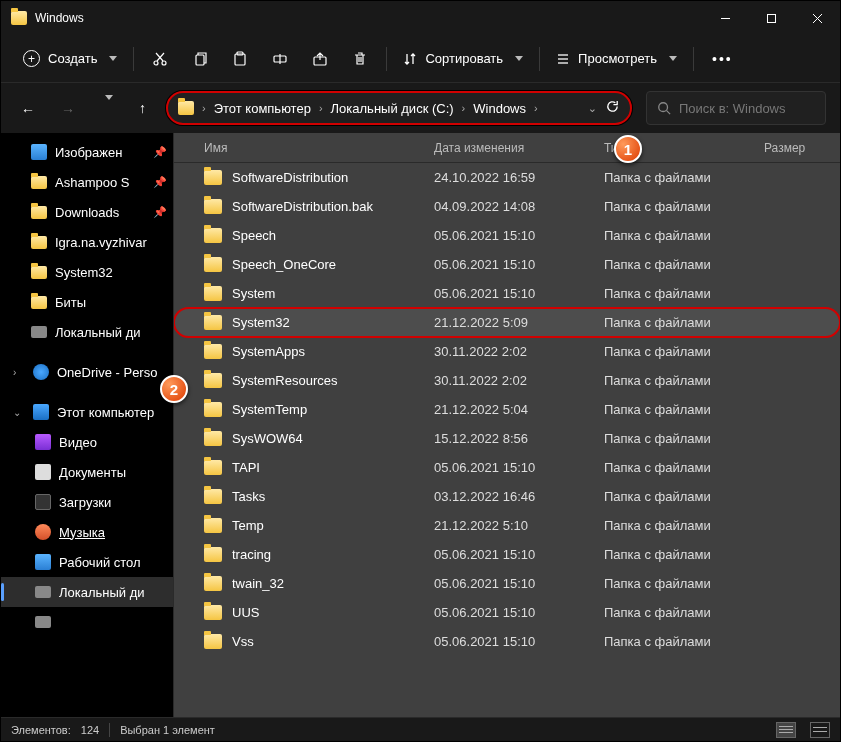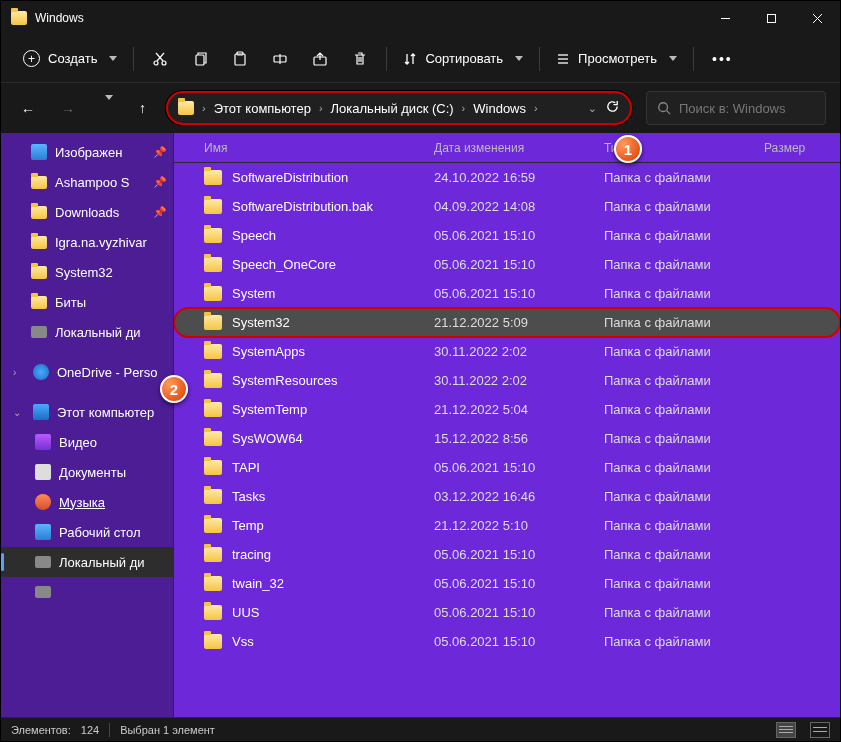--- a/index.html
+++ b/index.html
@@ -28,41 +28,41 @@
 .breadcrumb .chev { color:#aaa; padding:0 4px; font-size:11px; }
 .breadcrumb .folder-ico { width:16px; height:14px; background:linear-gradient(#ffe9a6,#f5c542); border-radius:2px; margin-right:4px; position:relative; }
 .breadcrumb .folder-ico::before { content:""; position:absolute; top:-3px; left:0; width:7px; height:4px; background:#f5c542; border-radius:1px 1px 0 0; }
 .breadcrumb .bc-spacer { flex:1; }
 .breadcrumb .drop { color:#aaa; font-size:11px; padding:0 8px; }
 .breadcrumb .refresh svg { width:15px; height:15px; stroke:#fff; fill:none; stroke-width:1.4; }
 .searchbox { width: 180px; height: 34px; background:#202020; border:1px solid #333; border-radius:4px; display:flex; align-items:center; padding:0 10px; color:#777; font-size:13px; gap:8px; }
 .searchbox svg { width:14px; height:14px; stroke:#888; fill:none; stroke-width:1.5; }
 
 .body-area { flex:1; display:flex; overflow:hidden; }
-.sidebar { width: 172px; background:#4c1d95; overflow:hidden; font-size:13px; padding-top:4px; }
+.sidebar { width: 172px; background:#000000; overflow:hidden; font-size:13px; padding-top:4px; }
 .side-item { height:30px; display:flex; align-items:center; padding-left:30px; color:#fff; gap:8px; white-space:nowrap; overflow:hidden; position:relative; }
 .side-item.l1 { padding-left:12px; }
 .side-item .exp { width:12px; color:#aaa; font-size:10px; display:inline-block; }
 .side-item .pin { position:absolute; right:6px; color:#888; font-size:11px; }
 .side-item.selected { background:#2d2d2d; }
 .side-item.selected::before { content:""; position:absolute; left:0; top:6px; bottom:6px; width:3px; background:#5aa0ff; border-radius:2px; }
 .ico { width:16px; height:16px; flex-shrink:0; display:inline-block; border-radius:2px; }
 .ico.folder { background:linear-gradient(#ffe9a6,#f5c542); height:13px; position:relative; }
 .ico.folder::before { content:""; position:absolute; top:-3px; left:0; width:7px; height:4px; background:#f5c542; border-radius:1px 1px 0 0; }
 .ico.pic { background:linear-gradient(#5ab4ff,#2a7fd4); }
 .ico.cloud { background:radial-gradient(#4aa8ff,#1a6fc4); border-radius:50%; }
 .ico.pc { background:linear-gradient(#4aa8ff,#1a6fc4); border-radius:2px; }
 .ico.video { background:linear-gradient(#b85aff,#7a2fd4); }
 .ico.doc { background:#ddd; }
 .ico.dl { background:#333; border:1px solid #666; }
 .ico.music { background:linear-gradient(#ff8a5a,#d4502a); border-radius:50%; }
 .ico.desk { background:linear-gradient(#5ab4ff,#2a7fd4); }
 .ico.disk { background:#888; height:12px; }
 
-.main { flex:1; display:flex; flex-direction:column; background:#6d28d9; border-left:1px solid #2a2a2a; }
+.main { flex:1; display:flex; flex-direction:column; background:#404040; border-left:1px solid #2a2a2a; }
 .cols { height:30px; display:flex; align-items:center; font-size:12px; color:#bbb; padding-left:30px; border-bottom:1px solid #2a2a2a; }
 .col-name { width:230px; }
 .col-date { width:170px; }
 .col-type { width:160px; }
 .col-size { flex:1; }
 .rows { flex:1; overflow:hidden; position:relative; }
 .row { height:29px; display:flex; align-items:center; padding-left:30px; font-size:13px; color:#fff; position:relative; }
 .row .name { width:230px; display:flex; align-items:center; gap:10px; }
 .row .date { width:170px; color:#ddd; }
 .row .type { width:160px; color:#ddd; }
@@ -257,20 +257,24 @@
           <span>Этот компьютер</span>
         </div>
         <div class="side-item" style="padding-left: 34px;">
           <span class="ico video"></span>
           <span>Видео</span>
         </div>
         <div class="side-item" style="padding-left: 34px;">
           <span class="ico doc"></span>
           <span>Документы</span>
         </div>
+        <div class="side-item" style="padding-left: 34px;">
+          <span class="ico dl"></span>
+          <span>Загрузки</span>
+        </div>
         <div class="side-item" style="padding-left: 34px; text-decoration: underline;">
           <span class="ico music"></span>
           <span>Музыка</span>
         </div>
         <div class="side-item" style="padding-left: 34px;">
           <span class="ico desk"></span>
           <span>Рабочий стол</span>
         </div>
         <div class="side-item selected" style="padding-left: 34px;">
           <span class="ico disk"></span>

